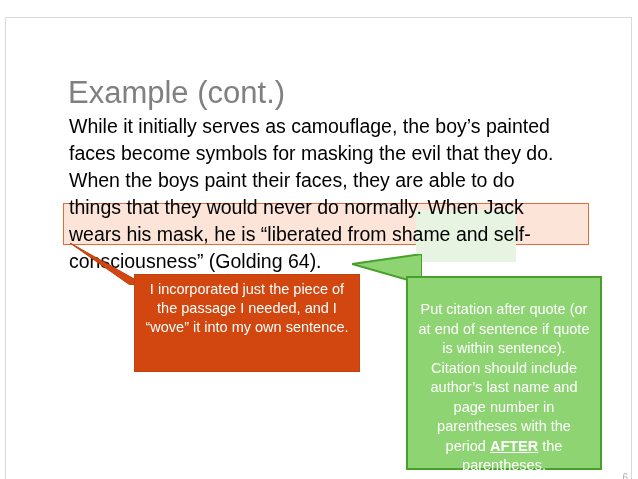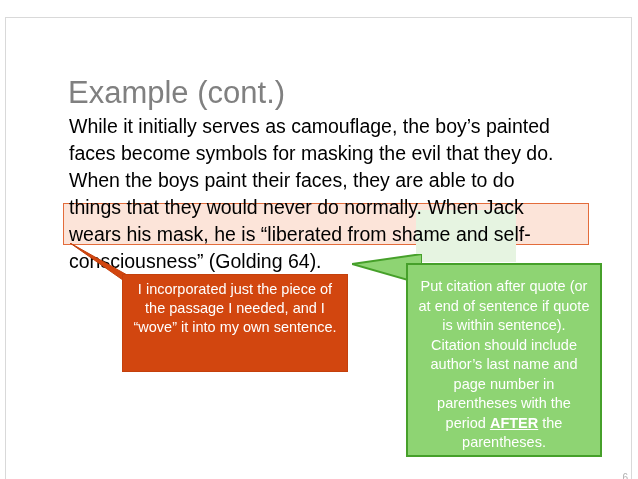--- a/index.html
+++ b/index.html
@@ -64,21 +64,21 @@
     top: 198px;
     width: 100px;
     height: 52px;
     background: #e6f4e1;
     border: none;
     box-sizing: border-box;
   }
   
   .callout-orange {
     position: absolute;
-    left: 122px;
+    left: 134px;
     top: 262px;
     width: 226px;
     height: 98px;
     background: #d2460f;
     border: 1px solid #c4400c;
     box-sizing: border-box;
     color: #ffffff;
     font-size: 14.5px;
     line-height: 19px;
     text-align: center;
@@ -90,31 +90,31 @@
     left: 70px;
     top: 231px;
     width: 75px;
     height: 42px;
     pointer-events: none;
   }
   
   .callout-green {
     position: absolute;
     left: 406px;
-    top: 251px;
+    top: 264px;
     width: 196px;
     height: 194px;
     background: #8ed473;
     border: 2px solid #46a02a;
     box-sizing: border-box;
     color: #ffffff;
     font-size: 14.5px;
     line-height: 19.5px;
     text-align: center;
-    padding: 12px 8px;
+    padding: 22px 8px;
   }
   .callout-green .u {
     text-decoration: underline;
     font-weight: bold;
   }
   .green-pointer {
     position: absolute;
     left: 352px;
     top: 242px;
     width: 70px;

